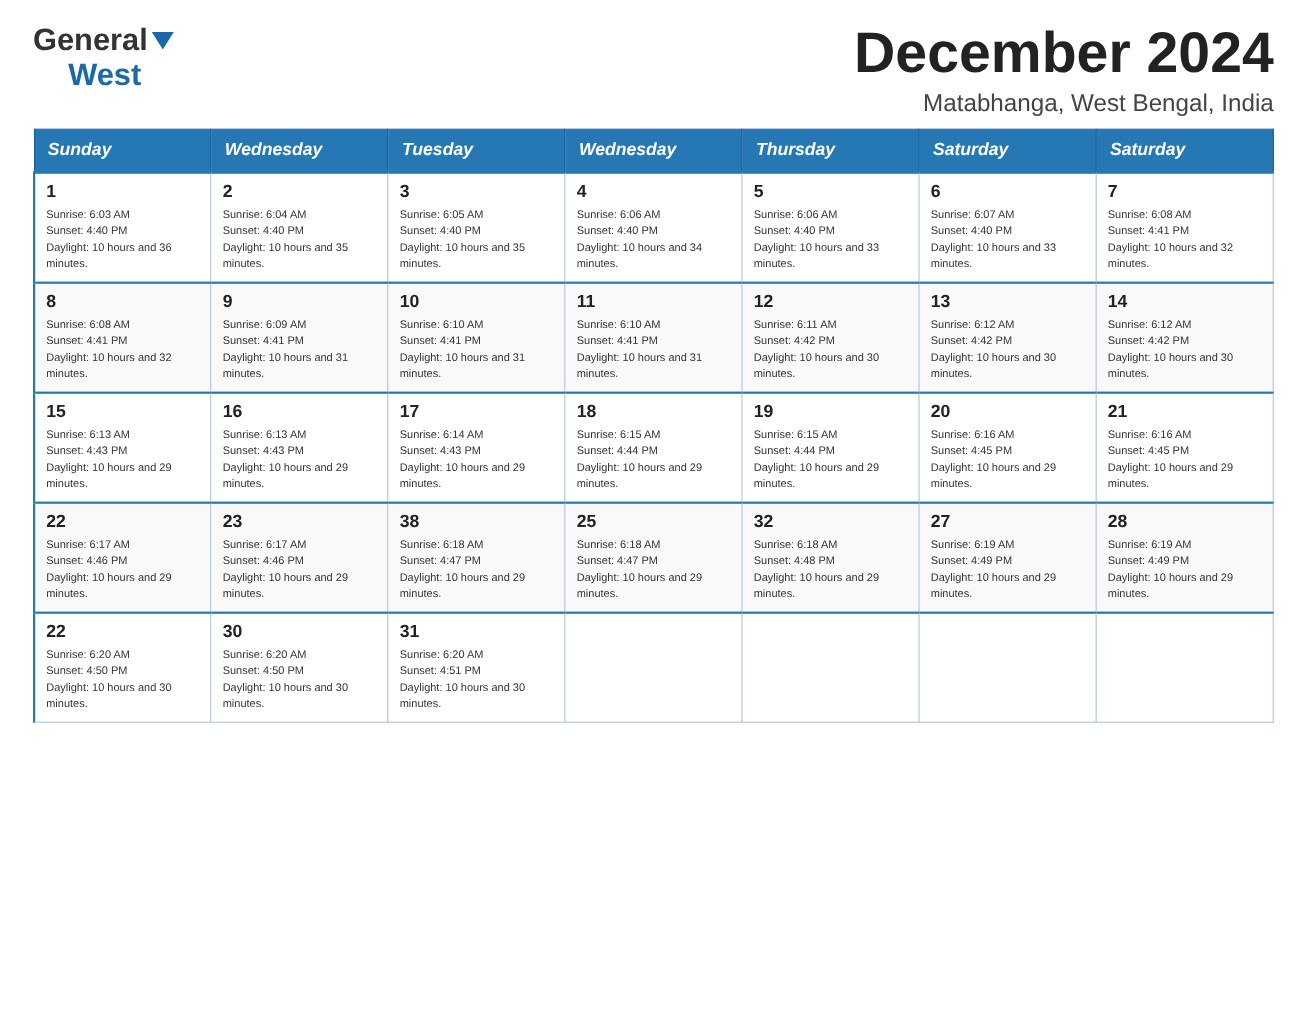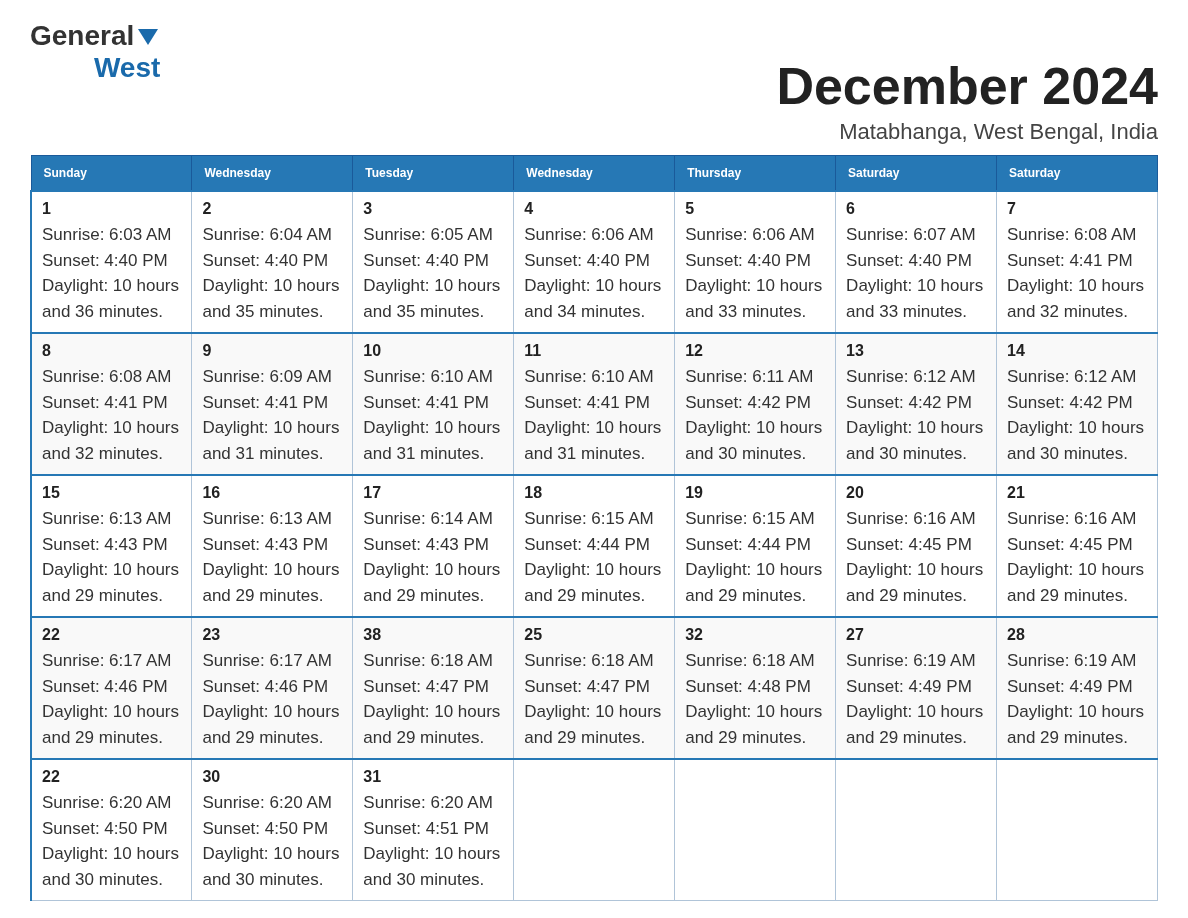--- a/index.html
+++ b/index.html
@@ -12,21 +12,21 @@
     }
     .header-row {
       display: flex;
       justify-content: space-between;
       align-items: flex-start;
       margin-bottom: 10px;
     }
     .logo-area {
       display: flex;
       flex-direction: column;
-      align-items: flex-end;
+      align-items: center;
     }
     .logo-text {
       font-size: 28px;
       font-weight: bold;
       color: #333;
       display: flex;
       align-items: center;
       gap: 2px;
     }
     .logo-general { color: #333; }
@@ -36,46 +36,46 @@
       height: 0;
       border-left: 10px solid transparent;
       border-right: 10px solid transparent;
       border-top: 16px solid #1a6aab;
       display: inline-block;
       margin-left: 2px;
       margin-bottom: -2px;
     }
     .title-area {
       text-align: right;
-      margin-top: 38px;
     }
     .calendar-title {
       font-size: 52px;
       font-weight: bold;
       color: #222;
       line-height: 1.1;
     }
     .calendar-subtitle {
       font-size: 22px;
       color: #444;
       margin-top: 4px;
     }
     .calendar-table {
       width: 100%;
       border-collapse: collapse;
       margin-top: 10px;
     }
     .calendar-table th {
       background-color: #2678b5;
       color: #ffffff;
-      font-size: 12px;
+      font-size: 16px;
       font-weight: bold;
       padding: 10px 12px;
       text-align: left;
       border: 1px solid #1a5a9a;
+      font-style: italic;
     }
     .calendar-table td {
       border: 1px solid #b0c4d8;
       vertical-align: top;
       padding: 8px 10px;
       width: 14.28%;
       min-height: 100px;
       font-size: 13px;
       color: #333;
       background: #fff;
@@ -84,21 +84,21 @@
       background: #f9f9f9;
     }
     .day-number {
       font-size: 16px;
       font-weight: bold;
       color: #222;
       display: block;
       margin-bottom: 4px;
     }
     .day-info {
-      font-size: 17px;
+      font-size: 10px;
       color: #333;
       line-height: 1.5;
     }
     .calendar-table tr td:first-child {
       border-left: 2px solid #2678b5;
     }
     .week-row td {
       border-top: 2px solid #2678b5;
     }
     .empty-cell {

